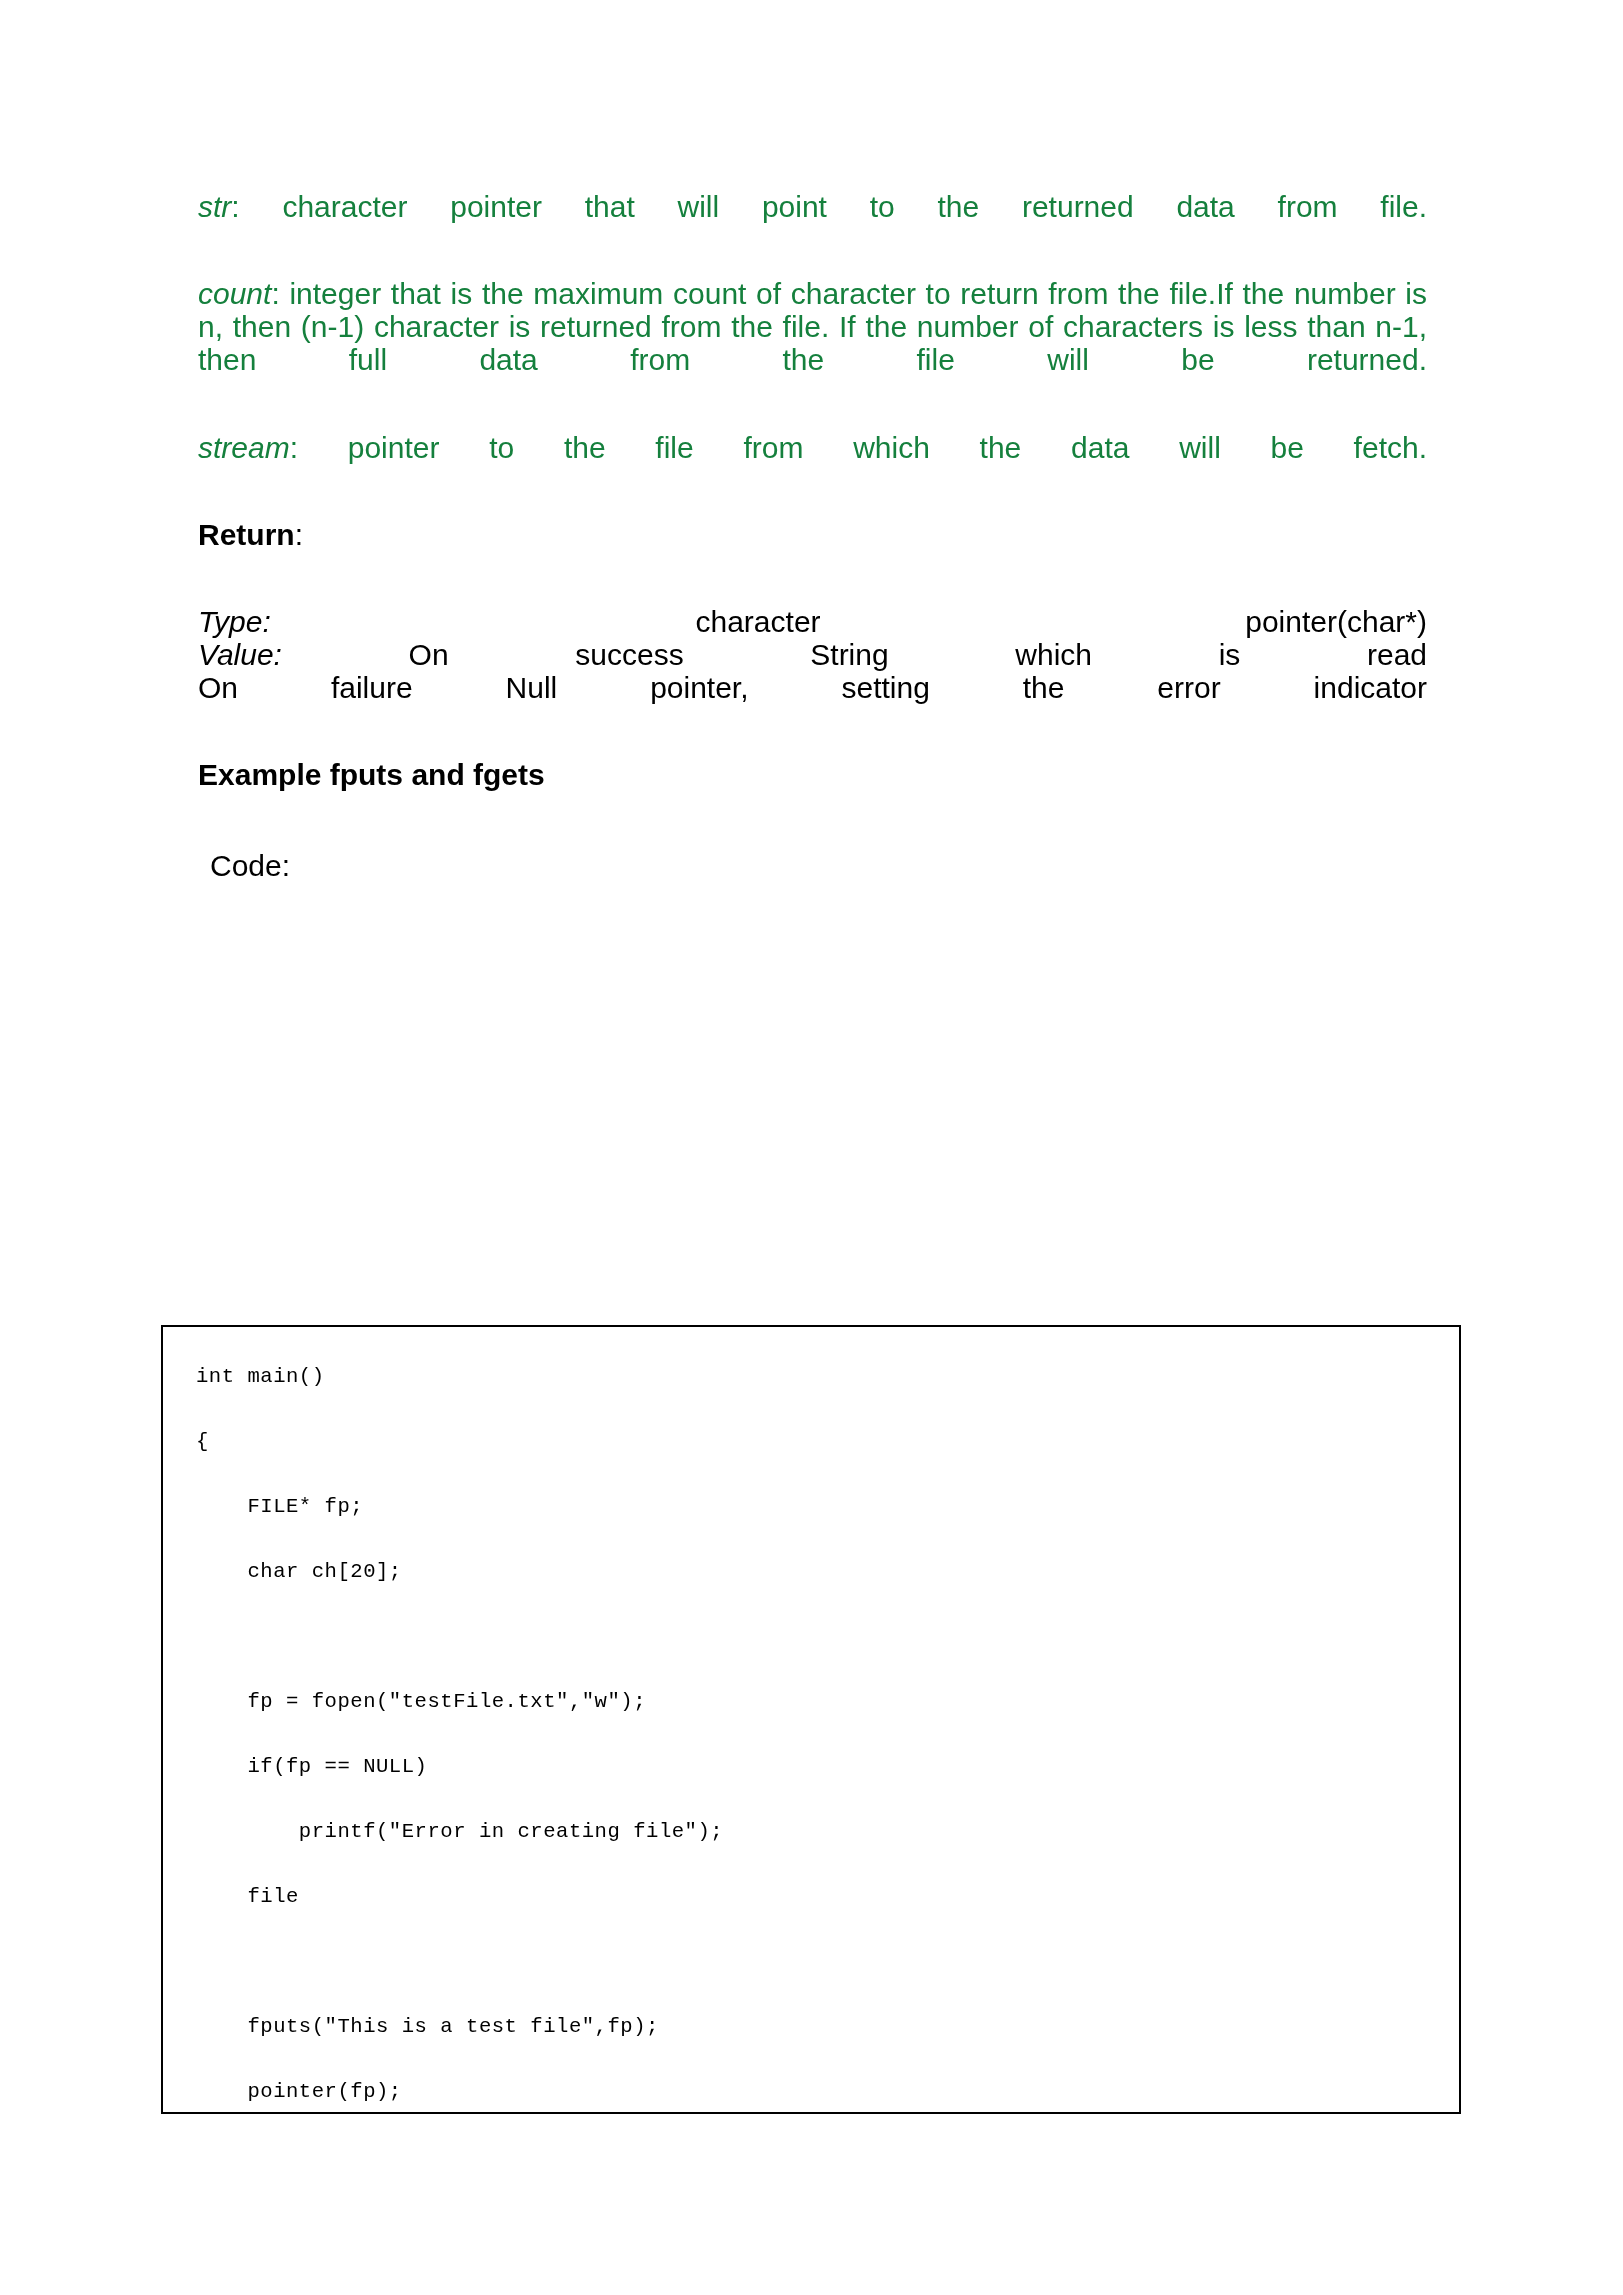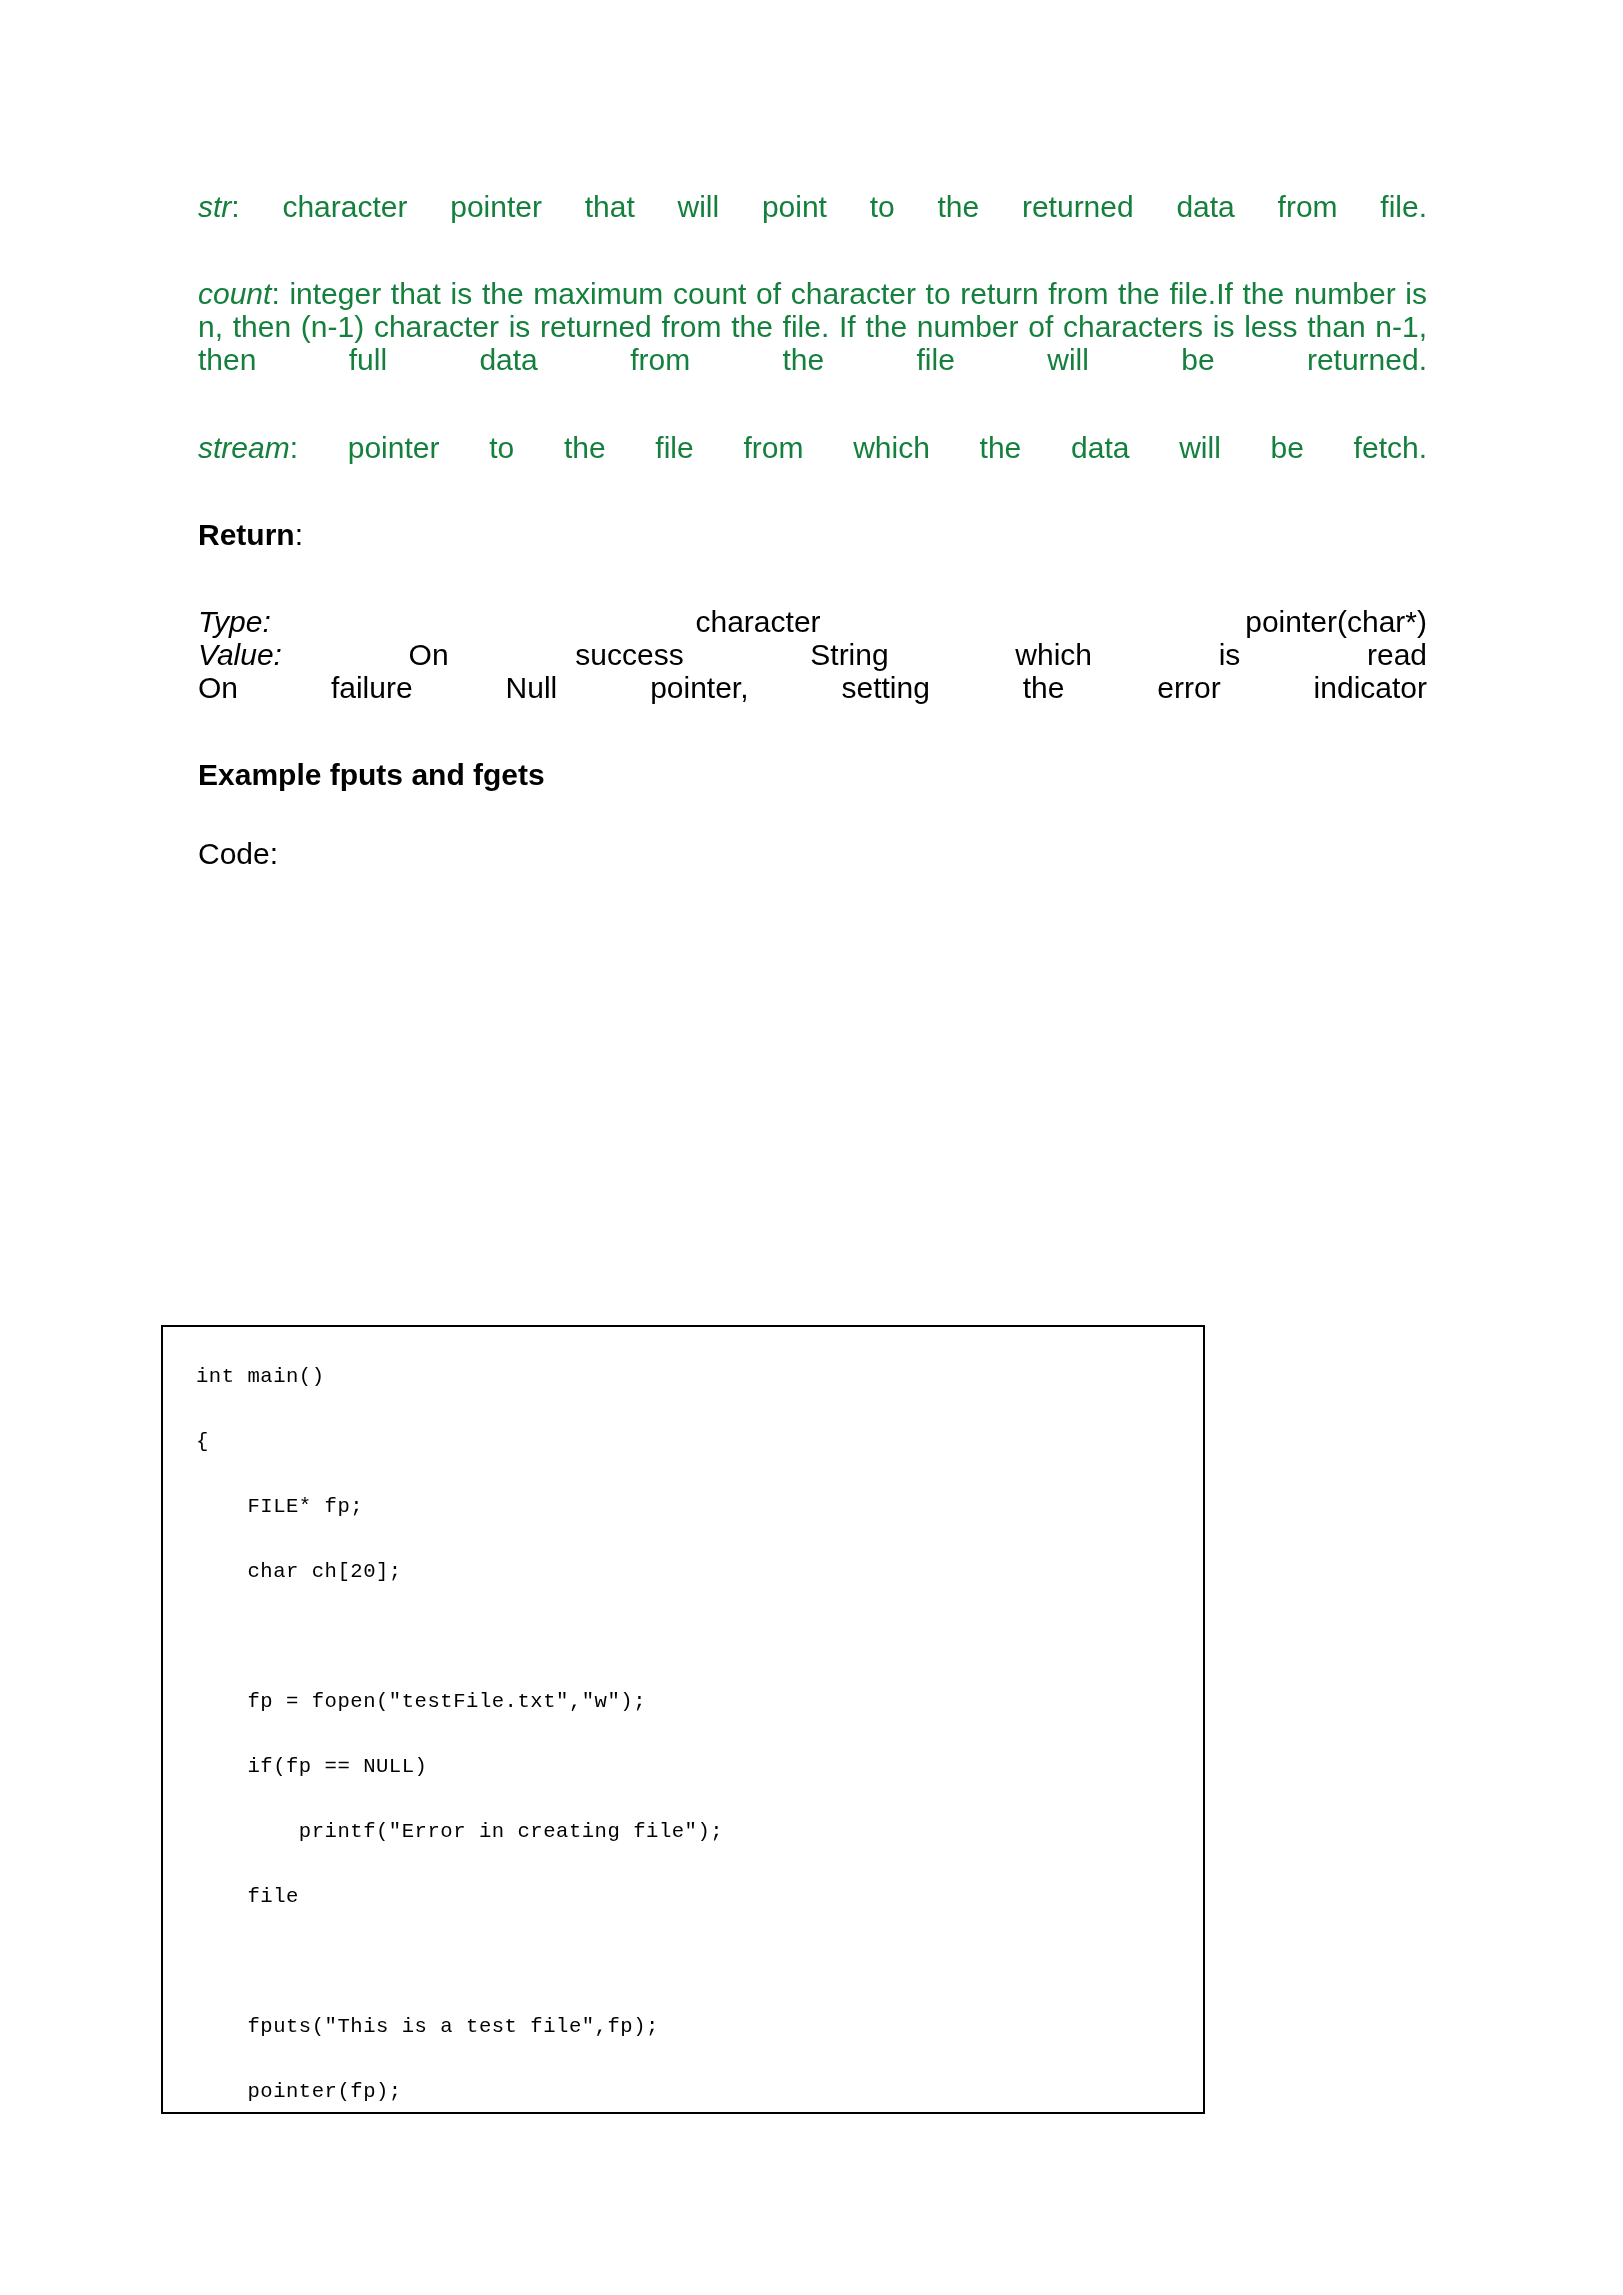--- a/index.html
+++ b/index.html
@@ -66,42 +66,42 @@
     line-height: 1.105;
     margin: 0;
   }
   .heading .nonbold {
     font-weight: normal;
   }
 
   .label {
     font-size: 30px;
     line-height: 1.105;
-    margin: 0;
+    margin: 12px;
   }
 
   
   .retline {
     font-size: 30px;
     line-height: 1.105;
     margin: 0;
     text-align: justify;
     text-align-last: justify;
     white-space: normal;
   }
   .retlabel {
     font-style: italic;
   }
 
   
   .code-box {
     position: absolute;
     left: 161px;
     top: 1325px;
-    width: 1044px;
+    width: 1300px;
     height: 789px;
     border: 2.4px solid #000000;
     box-sizing: border-box;
     background: #ffffff;
   }
   .code-inner {
     position: absolute;
     left: 33px;
     top: 40px;
     right: 16px;

